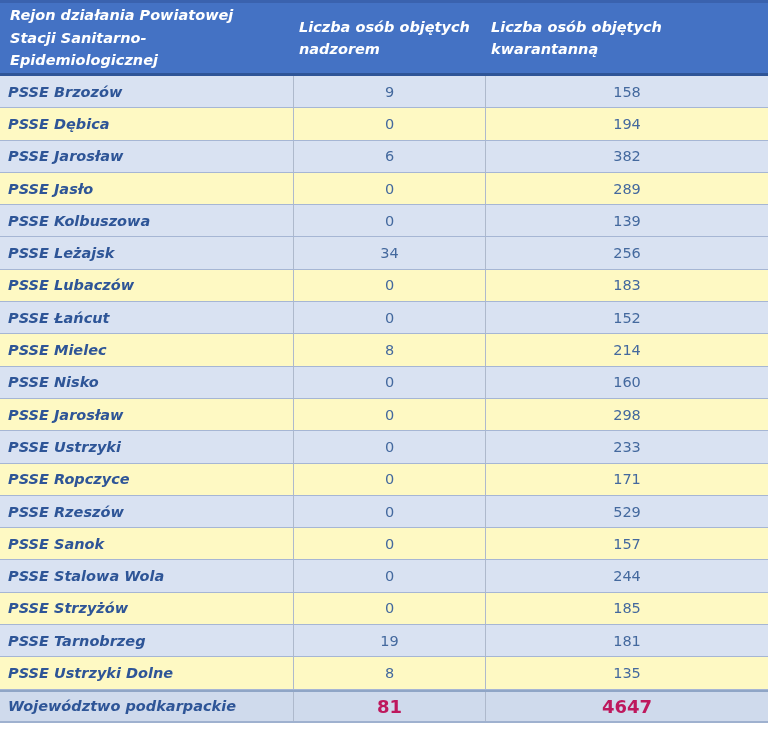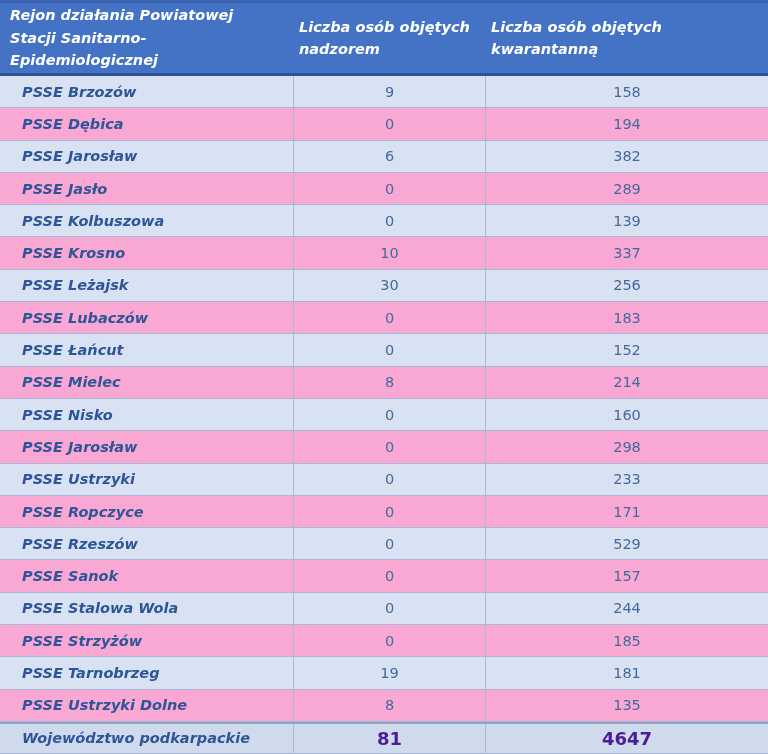--- a/index.html
+++ b/index.html
@@ -45,52 +45,52 @@
     justify-content: center;
     text-align: left;
     padding: 8px 6px;
   }
   
   .row.data {
     height: 32.3px;
     border-bottom: 1px solid #A6B6D4;
   }
   .row.data.light { background: #D9E2F2; }
-  .row.data.white { background: #f9a8d4; }
+  .row.data.white { background: #fef9c3; }
   .row.data .td, .row.total .td {
     box-sizing: border-box;
     display: flex;
     align-items: center;
     overflow: hidden;
     white-space: nowrap;
   }
   .row.data .td.region,
   .row.total .td.region {
-    padding-left: 22px;
+    padding-left: 8px;
     color: #2E5597;
     font-weight: bold;
     font-style: italic;
     font-size: 14.5px;
   }
   .row.data .td.num,
   .row.total .td.num {
     justify-content: center;
     color: #44699E;
     font-size: 14.5px;
     border-left: 1px solid #AEB9CC;
   }
   
   .row.total {
     height: 33px;
     background: #CFDAEC;
     border-top: 2px solid #8FA5C6;
     border-bottom: 2px solid #9FB1CF;
   }
   .row.total .td.num {
-    color: #4c1d95;
+    color: #be185d;
     font-weight: bold;
     font-size: 18px;
   }
 </style>
 </head>
 <body>
 
 <div class="table">
 
   <div class="row header">
@@ -117,28 +117,23 @@
   <div class="row data white">
     <div class="td region">PSSE Jasło</div>
     <div class="td num">0</div>
     <div class="td num">289</div>
   </div>
   <div class="row data light">
     <div class="td region">PSSE Kolbuszowa</div>
     <div class="td num">0</div>
     <div class="td num">139</div>
   </div>
-  <div class="row data white">
-    <div class="td region">PSSE Krosno</div>
-    <div class="td num">10</div>
-    <div class="td num">337</div>
-  </div>
   <div class="row data light">
     <div class="td region">PSSE Leżajsk</div>
-    <div class="td num">30</div>
+    <div class="td num">34</div>
     <div class="td num">256</div>
   </div>
   <div class="row data white">
     <div class="td region">PSSE Lubaczów</div>
     <div class="td num">0</div>
     <div class="td num">183</div>
   </div>
   <div class="row data light">
     <div class="td region">PSSE Łańcut</div>
     <div class="td num">0</div>

